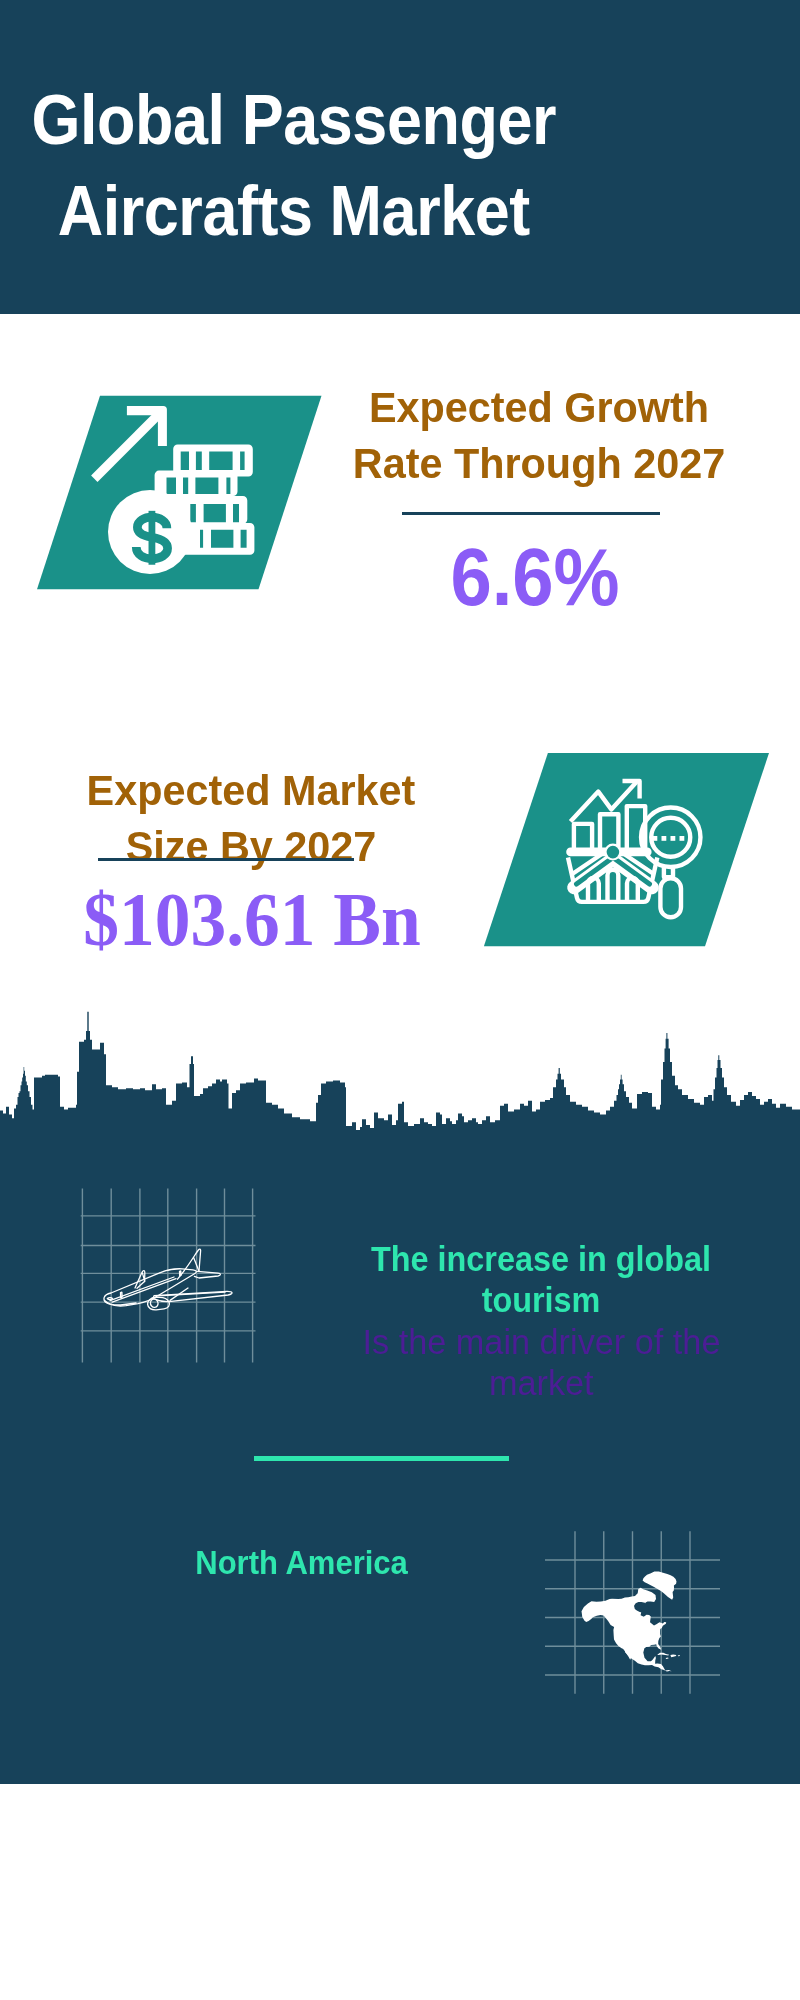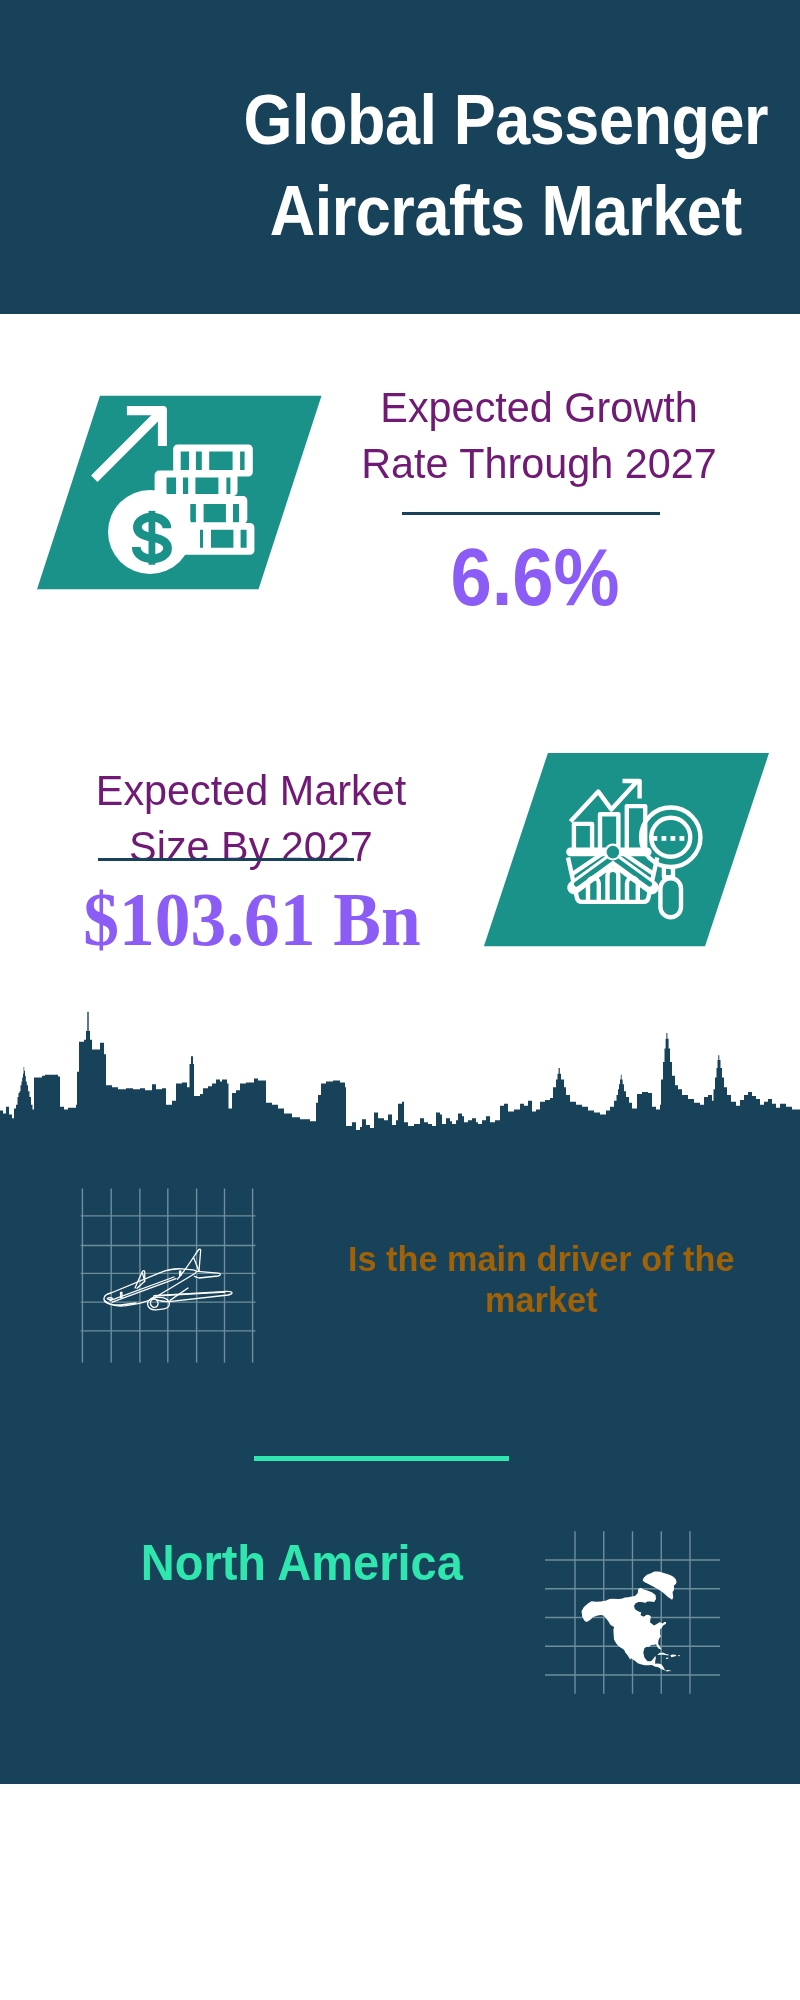--- a/index.html
+++ b/index.html
@@ -8,35 +8,35 @@
     font-family: "Liberation Sans", sans-serif;
     background:#ffffff;
     overflow:hidden;
   }
   .page { position:relative; width:800px; height:2000px; background:#fff; overflow:hidden; }
 
   
   .header {
     position:absolute; left:0; top:0; width:800px; height:314px;
     background:#17425a;
-    display:flex; flex-direction:column; align-items:flex-end; justify-content:center;
+    display:flex; flex-direction:column; align-items:flex-start; justify-content:center;
   }
   .header h1 {
     color:#ffffff; font-size:70.5px; font-weight:bold; line-height:91px;
     text-align:center; letter-spacing:-0.5px;
     transform: scaleX(0.893) translateY(8px); transform-origin: center center;
   }
 
   
   .tile { position:absolute; }
   .tile svg { display:block; }
 
   
   .statlbl {
-    position:absolute; color:#701a75; font-weight:normal;
+    position:absolute; color:#a16207; font-weight:bold;
     font-size:43px; line-height:56.5px; text-align:center;
     white-space:nowrap;
   }
   .statlbl > span { display:block; transform: scaleX(0.962); }
   .rule { position:absolute; height:3px; background:#17425a; }
   .bigval {
     position:absolute; color:#8b5cf6; font-weight:bold;
     font-size:82px; line-height:82px; text-align:center;
     white-space:nowrap;
   }
@@ -44,21 +44,21 @@
 
   
   .dark { position:absolute; left:0; top:1145px; width:800px; height:639px; background:#17425a; }
   .skyline { position:absolute; left:0; top:1000px; width:800px; height:160px; }
 
   .gridart { position:absolute; }
   .darktxt { position:absolute; text-align:center; font-size:35.5px; line-height:41.6px; }
   .darktxt .hl { color:#2ee6ae; font-weight:bold; }
   .darktxt .hl > span { display:inline-block; transform:scaleX(0.912); }
   .darktxt .nm > span { display:inline-block; transform:scaleX(0.965); }
-  .darktxt .nm { color:#a16207; font-weight:bold; }
+  .darktxt .nm { color:#4c1d95; font-weight:normal; }
   .greenrule { position:absolute; height:4px; background:#2ee6ae; }
 </style>
 </head>
 <body>
 
 <div class="page">
 
   <div class="header">
     <h1><span>Global Passenger</span><br><span>Aircrafts Market</span></h1>
   </div>
@@ -205,20 +205,21 @@
 
       <path d="M65.0,108.0 C65.0,108.0 69.8,97.0 72.2,92.0 C73.2,90.0 74.8,90.2 74.8,92.4
                L74.6,101.6"></path>
       <path d="M72.4,92.8 L74.7,101.2 L67.0,108.2"></path>
 
       <path d="M100.0,120.4 L118.0,108.0"></path>
     </g>
   </svg>
 
   <div class="darktxt" style="left:331px;top:1238.5px;width:420px;">
+    <div class="hl"><span>The increase in global tourism</span></div>
     <div class="nm"><span>Is the main driver of the</span><br><span>market</span></div>
   </div>
   <div class="greenrule" style="left:254px;top:1456px;width:255px;height:5px;"></div>
 
   <svg class="gridart" style="left:545px;top:1528px;" width="180" height="170" viewBox="0 0 180 170">
     <g stroke="#6f8e9b" stroke-width="1.4">
       <path d="M30,3.25 V165.75 M58.75,3.25 V165.75 M87.5,3.25 V165.75 M116.25,3.25 V165.75 M145,3.25 V165.75"></path>
       <path d="M0,32 H175 M0,60.75 H175 M0,89.5 H175 M0,118.25 H175 M0,147 H175"></path>
     </g>
     <g>
@@ -228,17 +229,17 @@
       <polygon points="89.0,77.7 90.7,75.3 93.4,74.1 96.5,74.1 99.8,74.7 102.3,77.0 103.5,80.1 103.6,82.9 101.7,84.6 98.3,84.7 94.7,84.1 91.8,82.6 89.8,81.0 89.0,77.7" fill="#17425a"></polygon>
       <g fill="#ffffff">
         <polygon points="112.2,126.8 115.0,124.8 118.3,124.7 121.0,125.9 124.1,126.7 123.2,127.5 120.2,127.0 116.6,126.4 113.4,127.1"></polygon>
         <polygon points="125.4,127.1 128.1,126.6 131.2,126.9 131.1,128.1 128.4,128.8 126.2,129.2"></polygon>
         <polygon points="132.8,127.5 134.6,127.1 134.9,127.9 133.1,128.2"></polygon>
         <polygon points="120.7,130.0 123.1,129.5 123.5,130.6 121.1,131.1"></polygon>
       </g>
     </g>
   </svg>
 
-  <div class="darktxt" style="left:13px;top:1537.5px;width:560px;font-size:50px;line-height:50.5px;">
+  <div class="darktxt" style="left:13px;top:1537.5px;width:560px;font-size:33px;line-height:50.5px;">
     <div class="hl"><span style="transform:scaleX(0.94) translateX(9px)">North America</span></div>
   </div>
 
 </div>
 
 </body></html>

